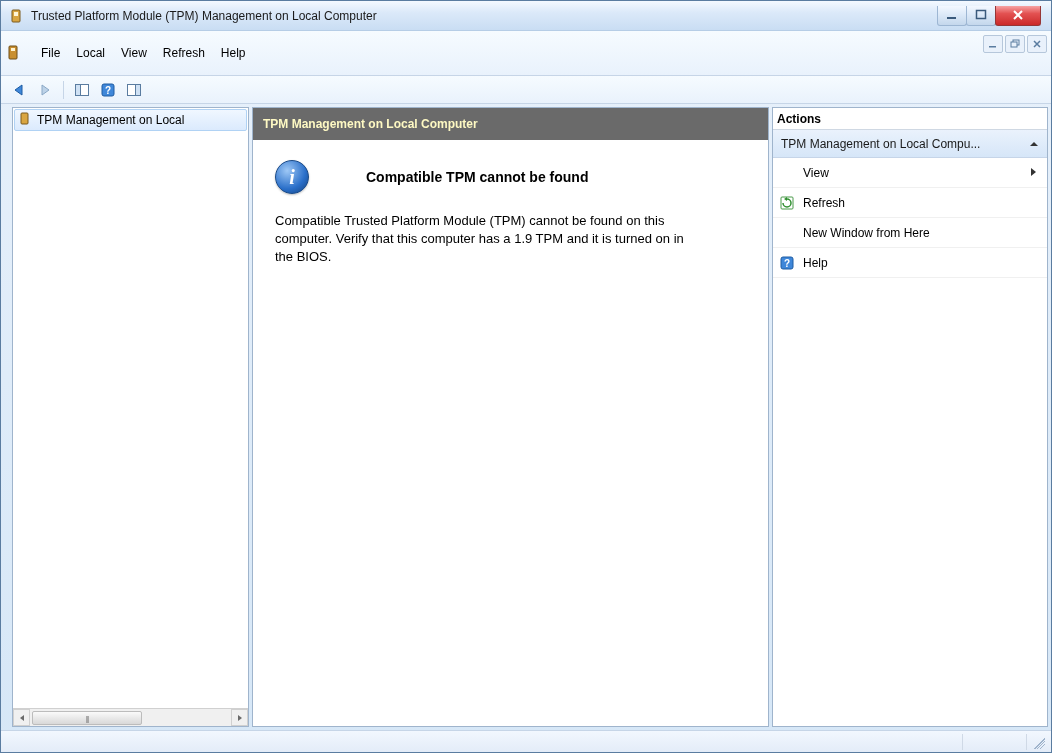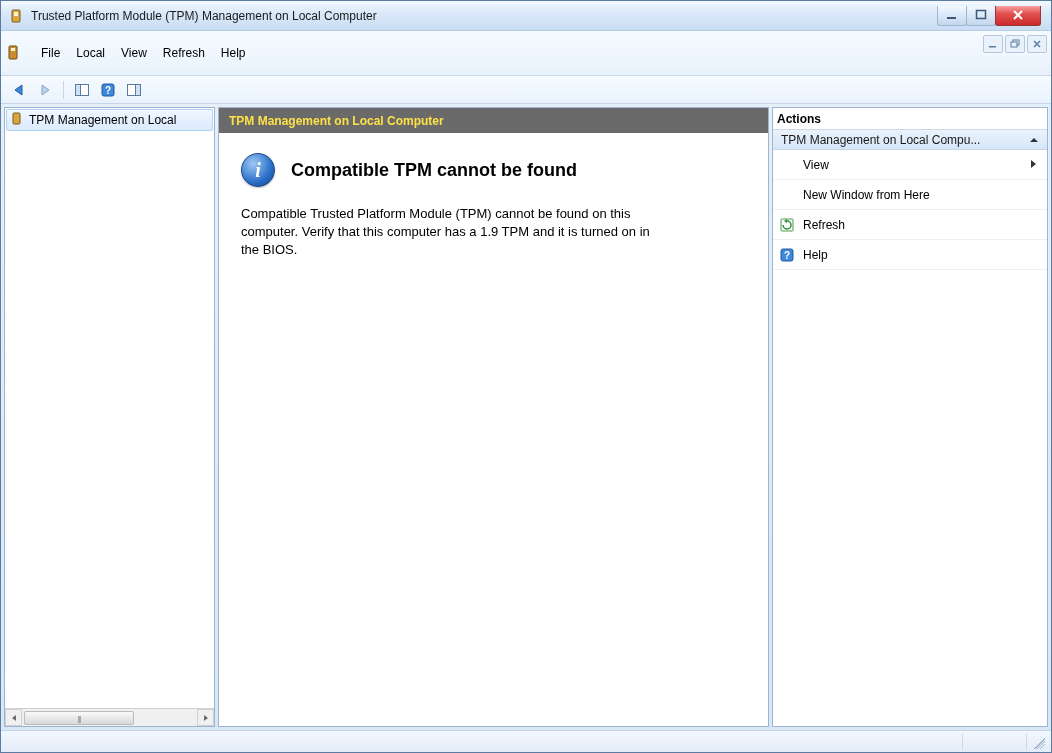--- a/index.html
+++ b/index.html
@@ -94,21 +94,21 @@
   .content {
     flex: 1; display: flex;
     padding: 3px; gap: 3px;
     min-height: 0;
   }
   .pane {
     background: #fff;
     border: 1px solid #9fb4cc;
     display: flex; flex-direction: column;
   }
-  .tree-pane { width: 211px; }
+  .tree-pane { width: 237px; margin-left: 8px; }
   .center-pane { flex: 1; }
   .actions-pane { width: 276px; }
 
   
   .tree-body { flex: 1; overflow: hidden; }
   .tree-item {
     height: 22px; display: flex; align-items: center;
     padding: 0 4px; gap: 4px;
     background: linear-gradient(to bottom, #f0f7ff, #dbeafd);
     border: 1px solid #b0d2f4;
@@ -134,47 +134,47 @@
     position: relative;
   }
   .tree-scroll .thumb::after {
     content: "|||"; letter-spacing: -1px; font-size: 8px; color: #8a8a8a;
     position: absolute; left: 50%; top: 50%; transform: translate(-50%,-50%);
   }
   .tree-scroll .track { flex: 1; }
 
   
   .center-header {
-    height: 25px; background: #6a6a6a; color: #fde047;
+    height: 32px; background: #6a6a6a; color: #fef9c3;
     font-weight: bold; padding: 0 10px;
     display: flex; align-items: center;
   }
   .center-body { flex: 1; padding: 20px 22px; overflow: auto; }
   .status-row { display: flex; gap: 16px; align-items: center; margin-bottom: 18px; }
   .info-icon {
     width: 34px; height: 34px; flex-shrink: 0;
     border-radius: 50%;
     background: radial-gradient(circle at 35% 30%, #9ec8f6, #2a6fc9 60%, #14407c);
     border: 1px solid #1a4a87;
     display: flex; align-items: center; justify-content: center;
     box-shadow: 0 1px 2px rgba(0,0,0,.25);
   }
   .info-icon span { color: #fff; font-family: Georgia, serif; font-weight: bold; font-style: italic; font-size: 20px; }
-  .status-title { font-weight: bold; font-size: 18px; }
+  .status-title { font-weight: bold; font-size: 14px; margin-left: 41px; }
   .status-msg { font-size: 13px; line-height: 1.4; max-width: 430px; }
 
   
   .actions-header {
     height: 22px; background: #fff;
     font-weight: bold; padding: 0 4px;
     display: flex; align-items: center;
     border-bottom: 1px solid #cfd8e3;
   }
   .actions-sub {
-    height: 20px;
+    height: 28px;
     background: linear-gradient(to bottom, #eaf2fc, #d6e6f8);
     border-bottom: 1px solid #c6d5e8;
     padding: 0 8px;
     display: flex; align-items: center;
     font-size: 12px; color: #1a1a1a;
     position: relative;
     cursor: default;
   }
   .actions-sub .chev {
     position: absolute; right: 8px; top: 50%; transform: translateY(-50%);
@@ -373,36 +373,36 @@
         <span class="ic"></span>
         <span>View</span>
         <span class="arrow-right">
           <svg width="8" height="10">
               <path d="M2 1 L7 5 L2 9 Z" fill="#333"></path>
             </svg>
         </span>
       </div>
 
       <div class="action-item">
-        <span class="ic"></span>
-        <span>New Window from Here</span>
-      </div>
-
-      <div class="action-item">
         <span class="ic">
           <svg width="14" height="14">
             <rect x="1" y="1" width="12" height="12" rx="1" fill="#fff" stroke="#4a9a4a"></rect>
             <path d="M7 3 A4 4 0 1 1 3 7" fill="none" stroke="#2f8f2f" stroke-width="1.5"></path>
             <path d="M7 1 L7 5 L4 3 Z" fill="#2f8f2f"></path>
           </svg>
         </span>
         <span>Refresh</span>
       </div>
 
       <div class="action-item">
+        <span class="ic"></span>
+        <span>New Window from Here</span>
+      </div>
+
+      <div class="action-item">
         <span class="ic">
           <svg width="14" height="14">
             <rect x="1" y="1" width="12" height="12" rx="2" fill="#3f87d9" stroke="#1e5ca3"></rect>
             <text x="7" y="11" text-anchor="middle" font-size="10" fill="#fff" font-weight="bold">?</text>
           </svg>
         </span>
         <span>Help</span>
       </div>
     </div>
 

